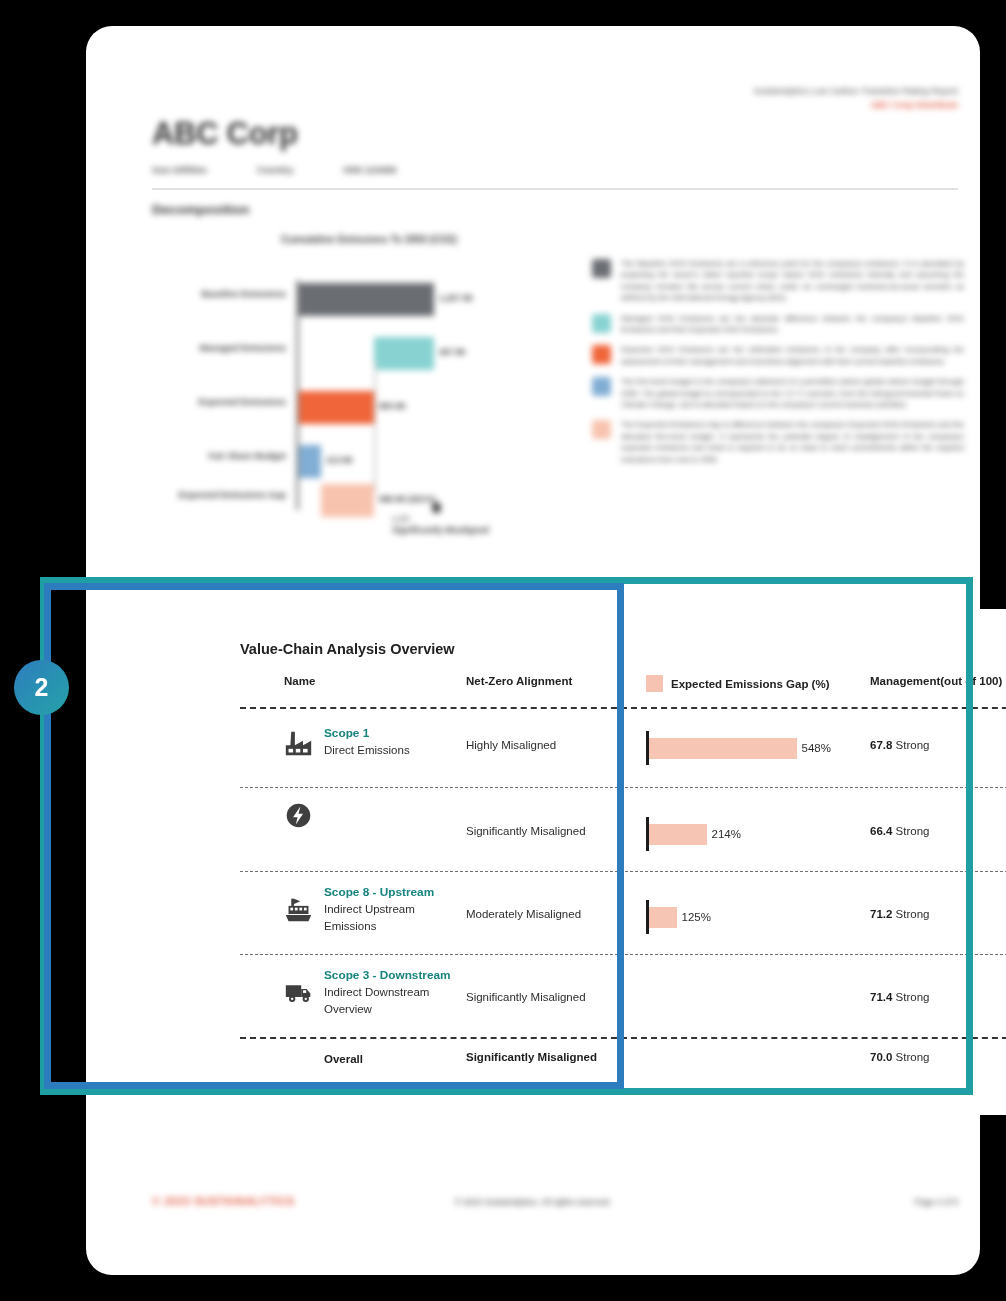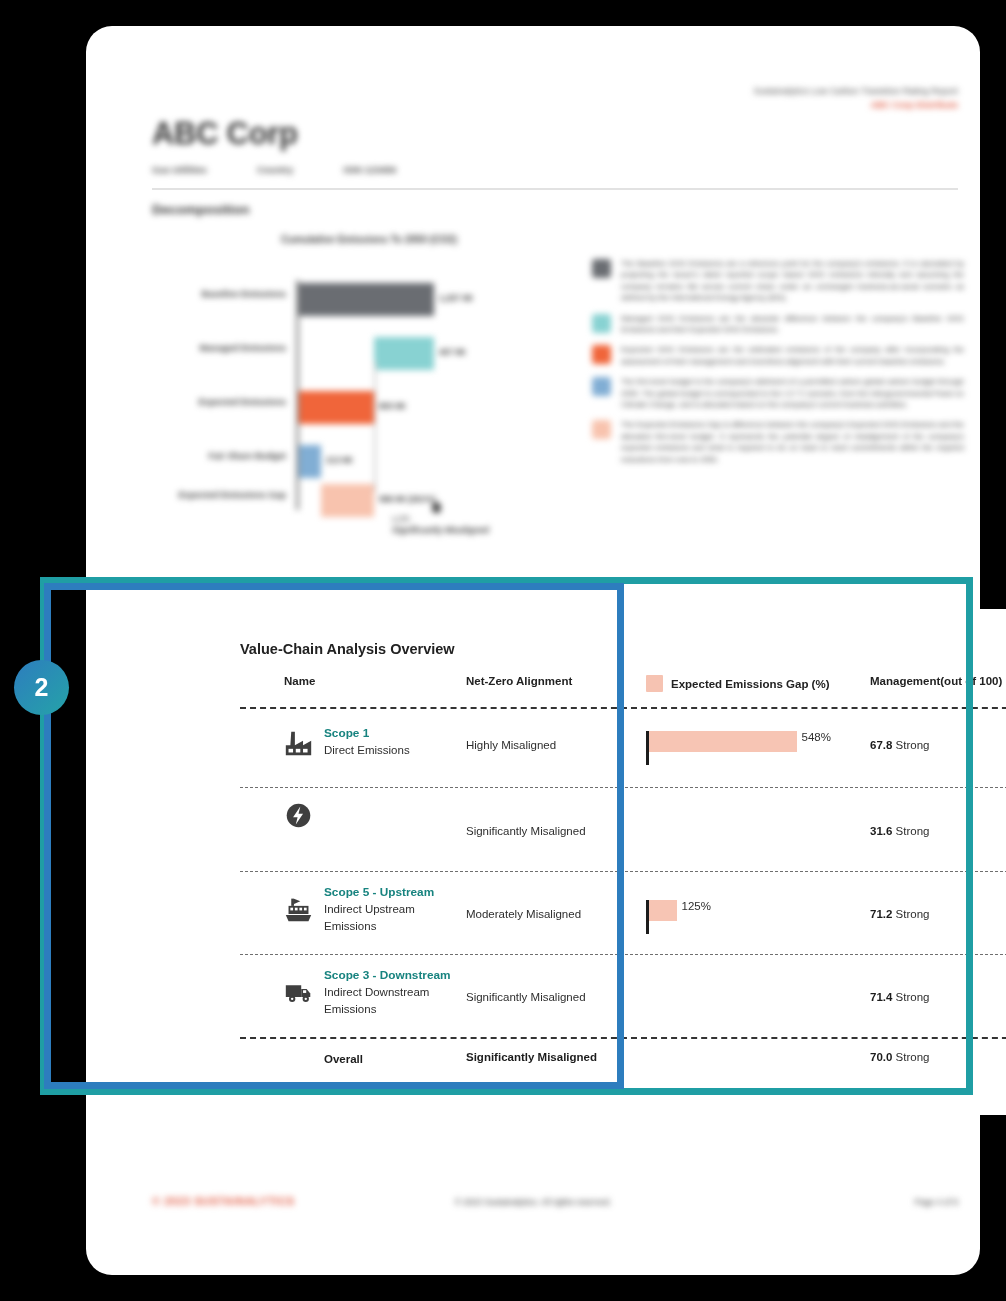--- a/index.html
+++ b/index.html
@@ -137,21 +137,21 @@
 
   .name-cell { display: flex; align-items: center; gap: 11px; }
   .sc-icon { flex: 0 0 auto; width: 29px; height: 29px; color: #3f3f3f; }
   .sc-icon svg { display: block; width: 29px; height: 29px; fill: #3f3f3f; }
   .sc-text { line-height: 17px; }
   .sc-title { font-size: 11.8px; font-weight: 700; color: #17837f; }
   .sc-sub { font-size: 11.5px; color: #2e2e2e; }
 
   .align-cell { font-size: 11.5px; color: #2e2e2e; }
 
-  .gap-cell { position: relative; display: flex; align-items: flex-start; }
+  .gap-cell { position: relative; display: flex; align-items: center; }
   .gap-tick { flex: 0 0 auto; width: 2.5px; height: 34px; background: #1c1c1c; }
   .gap-bar { height: 21px; background: #f7c5b4; }
   .gap-val { font-size: 11.5px; color: #2e2e2e; margin-left: 5px; white-space: nowrap; }
 
   .mgmt-cell { font-size: 11.5px; color: #2e2e2e; white-space: nowrap; }
   .mgmt-cell b { font-weight: 700; color: #1c1c1c; }
 
   .overall .sc-sub { font-weight: 700; color: #1c1c1c; }
   .overall .align-cell { font-weight: 700; color: #1c1c1c; }
   .overall .mgmt-cell b { font-weight: 700; }
@@ -313,22 +313,27 @@
           <div class="name-cell">
             <span class="sc-icon">
               <svg viewBox="0 0 32 32">
                   <circle cx="16" cy="16" r="13"></circle>
                   <path d="M18 6l-8 12h5l-2 8 8-12h-5z" fill="#fff"></path>
                 </svg>
             </span>
           </div>
         </div>
         <div class="col-align align-cell" style="top:24px">Significantly Misaligned</div>
+        <div class="col-gap gap-cell" style="top:16px">
+          <div class="gap-tick"></div>
+          <div class="gap-bar" style="width:58px"></div>
+          <div class="gap-val">214%</div>
+        </div>
         <div class="col-mgmt mgmt-cell" style="top:24px">
-          <b>31.6</b>
+          <b>66.4</b>
           <span>Strong</span>
         </div>
       </div>
 
       <div class="dash light" style="top:262px"></div>
 
       <div class="row" style="top:275px">
         <div class="col-name" style="top:0">
           <div class="name-cell">
             <span class="sc-icon">
@@ -337,21 +342,21 @@
                   <path d="M5 12h22v9H5z"></path>
                   <rect x="7" y="14" width="3" height="3" fill="#fff"></rect>
                   <rect x="12" y="14" width="3" height="3" fill="#fff"></rect>
                   <rect x="17" y="14" width="3" height="3" fill="#fff"></rect>
                   <rect x="22" y="14" width="3" height="3" fill="#fff"></rect>
                   <path d="M8 4h3v8H8z"></path>
                   <path d="M11 4l7 3-7 3z"></path>
                 </svg>
             </span>
             <span class="sc-text">
-              <span class="sc-title" style="display:block">Scope 5 - Upstream</span>
+              <span class="sc-title" style="display:block">Scope 8 - Upstream</span>
               <span class="sc-sub" style="display:block; white-space:pre-line">Indirect Upstream
 Emissions</span>
             </span>
           </div>
         </div>
         <div class="col-align align-cell" style="top:24px">Moderately Misaligned</div>
         <div class="col-gap gap-cell" style="top:16px">
           <div class="gap-tick"></div>
           <div class="gap-bar" style="width:28px"></div>
           <div class="gap-val">125%</div>
@@ -374,21 +379,21 @@
                   <circle cx="9" cy="23" r="3.5"></circle>
                   <circle cx="24" cy="23" r="3.5"></circle>
                   <circle cx="9" cy="23" r="1.3" fill="#fff"></circle>
                   <circle cx="24" cy="23" r="1.3" fill="#fff"></circle>
                   <rect x="21" y="13.5" width="3.5" height="3" fill="#fff"></rect>
                 </svg>
             </span>
             <span class="sc-text">
               <span class="sc-title" style="display:block">Scope 3 - Downstream</span>
               <span class="sc-sub" style="display:block; white-space:pre-line">Indirect Downstream
-Emissions</span>
+Overview</span>
             </span>
           </div>
         </div>
         <div class="col-align align-cell" style="top:24px">Significantly Misaligned</div>
         <div class="col-mgmt mgmt-cell" style="top:24px">
           <b>71.4</b>
           <span>Strong</span>
         </div>
       </div>
 

